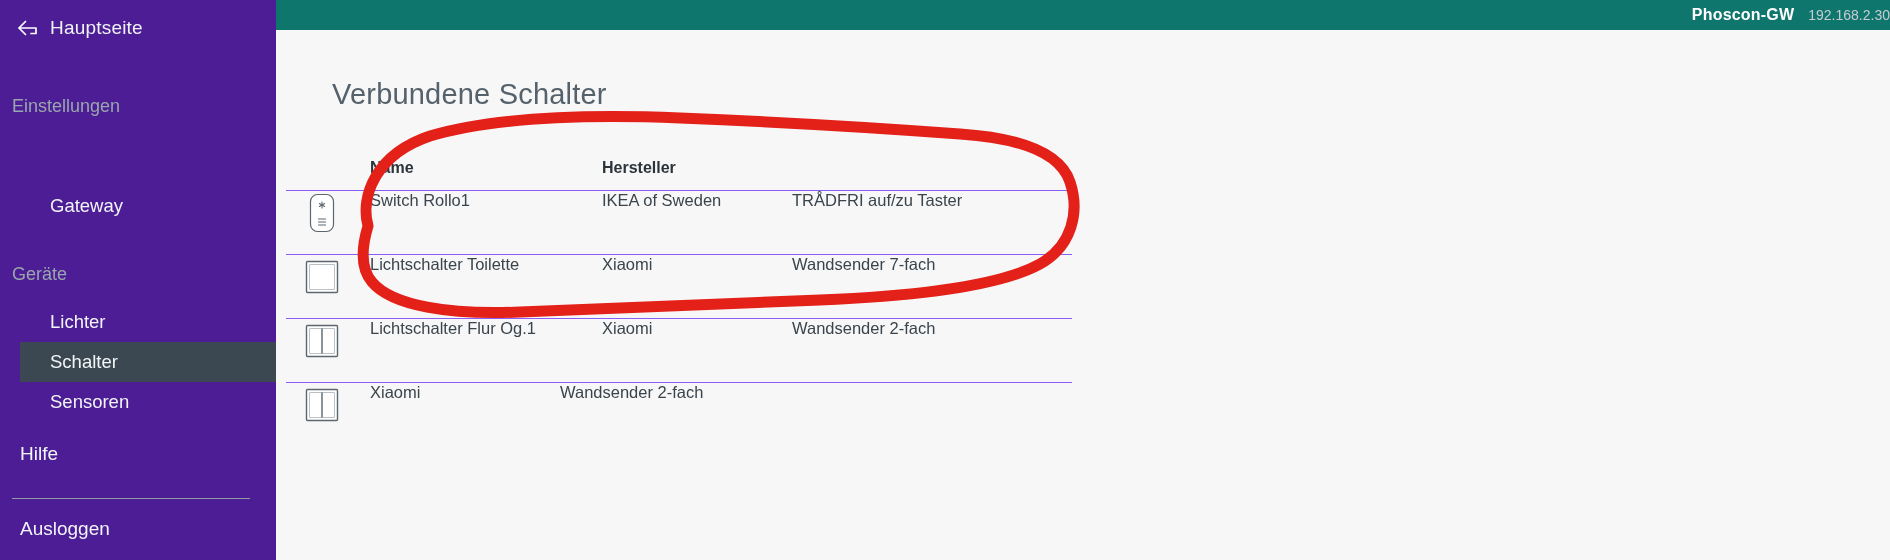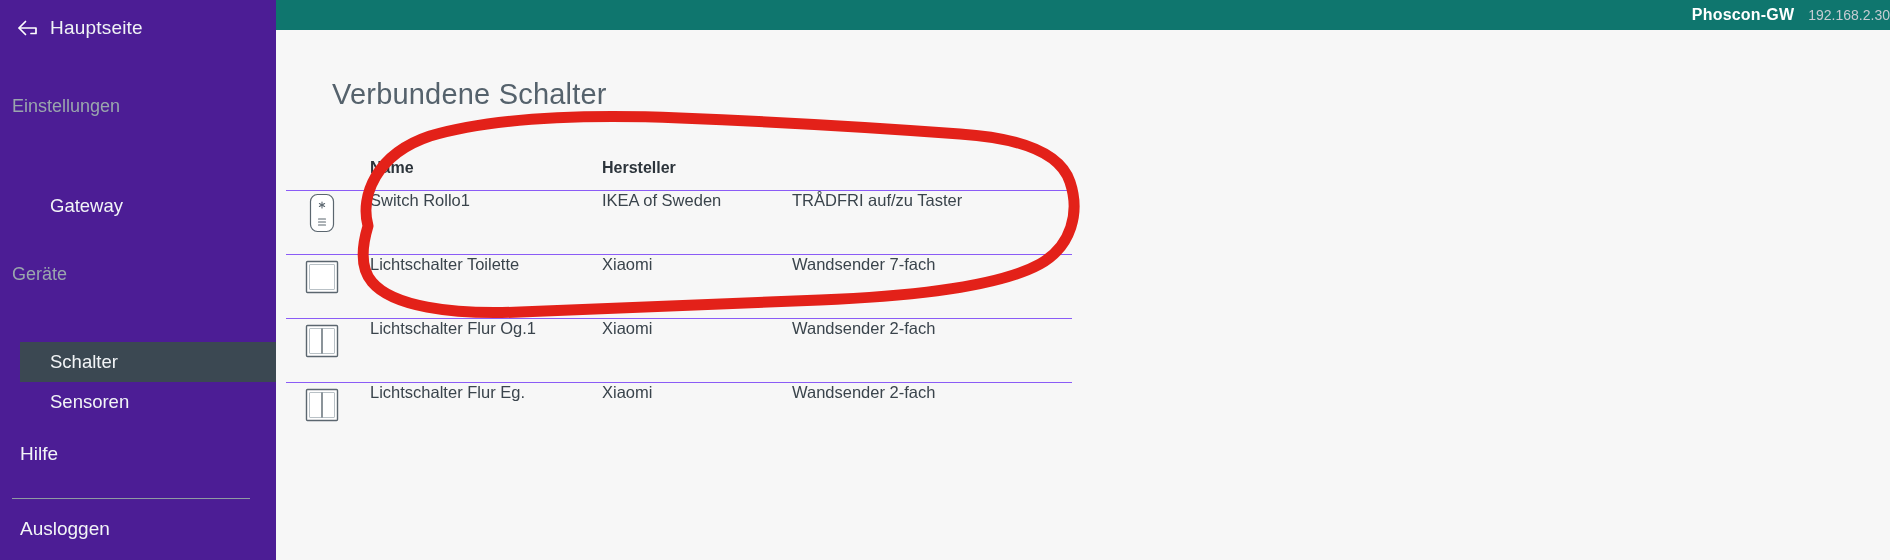--- a/index.html
+++ b/index.html
@@ -198,20 +198,23 @@
     </div>
 
     <div id="grp-settings" class="side-group-title">Einstellungen</div>
 
     <div id="it-gateway" class="side-item">
       <span>Gateway</span>
     </div>
 
     <div id="grp-devices" class="side-group-title">Geräte</div>
 
+    <div id="it-lichter" class="side-item">
+      <span>Lichter</span>
+    </div>
     <div id="it-sensoren" class="side-item">
       <span>Sensoren</span>
     </div>
     <div id="it-schalter" class="side-item active">
       <span>Schalter</span>
     </div>
 
     <div id="it-hilfe">Hilfe</div>
     <div id="side-divider"></div>
     <div id="it-ausloggen">Ausloggen</div>
@@ -289,21 +292,20 @@
       <div class="trow">
         <div class="td col-icon">
           <span class="dev-icon">
             <svg viewBox="0 0 44 44" width="44" height="44">
               <rect x="6.5" y="6.5" width="31" height="31" rx="1" ry="1" fill="#ffffff" stroke="#5b666f" stroke-width="1.4"></rect>
               <rect x="9.5" y="9.5" width="25" height="25" rx="0.5" ry="0.5" fill="#ffffff" stroke="#b9c1c6" stroke-width="1"></rect>
               <line x1="22" y1="9.5" x2="22" y2="34.5" stroke="#5b666f" stroke-width="1.4"></line>
             </svg>
           </span>
         </div>
-        <div class="td col-name">Lichtschalter Flur Eg.</div>
         <div class="td col-mfr">Xiaomi</div>
         <div class="td col-prod">Wandsender 2-fach</div>
       </div>
 
     </div>
   </main>
 
   <div id="annot">
     <svg viewBox="0 0 820 220" width="820" height="220">
       <path d="M 88 126

